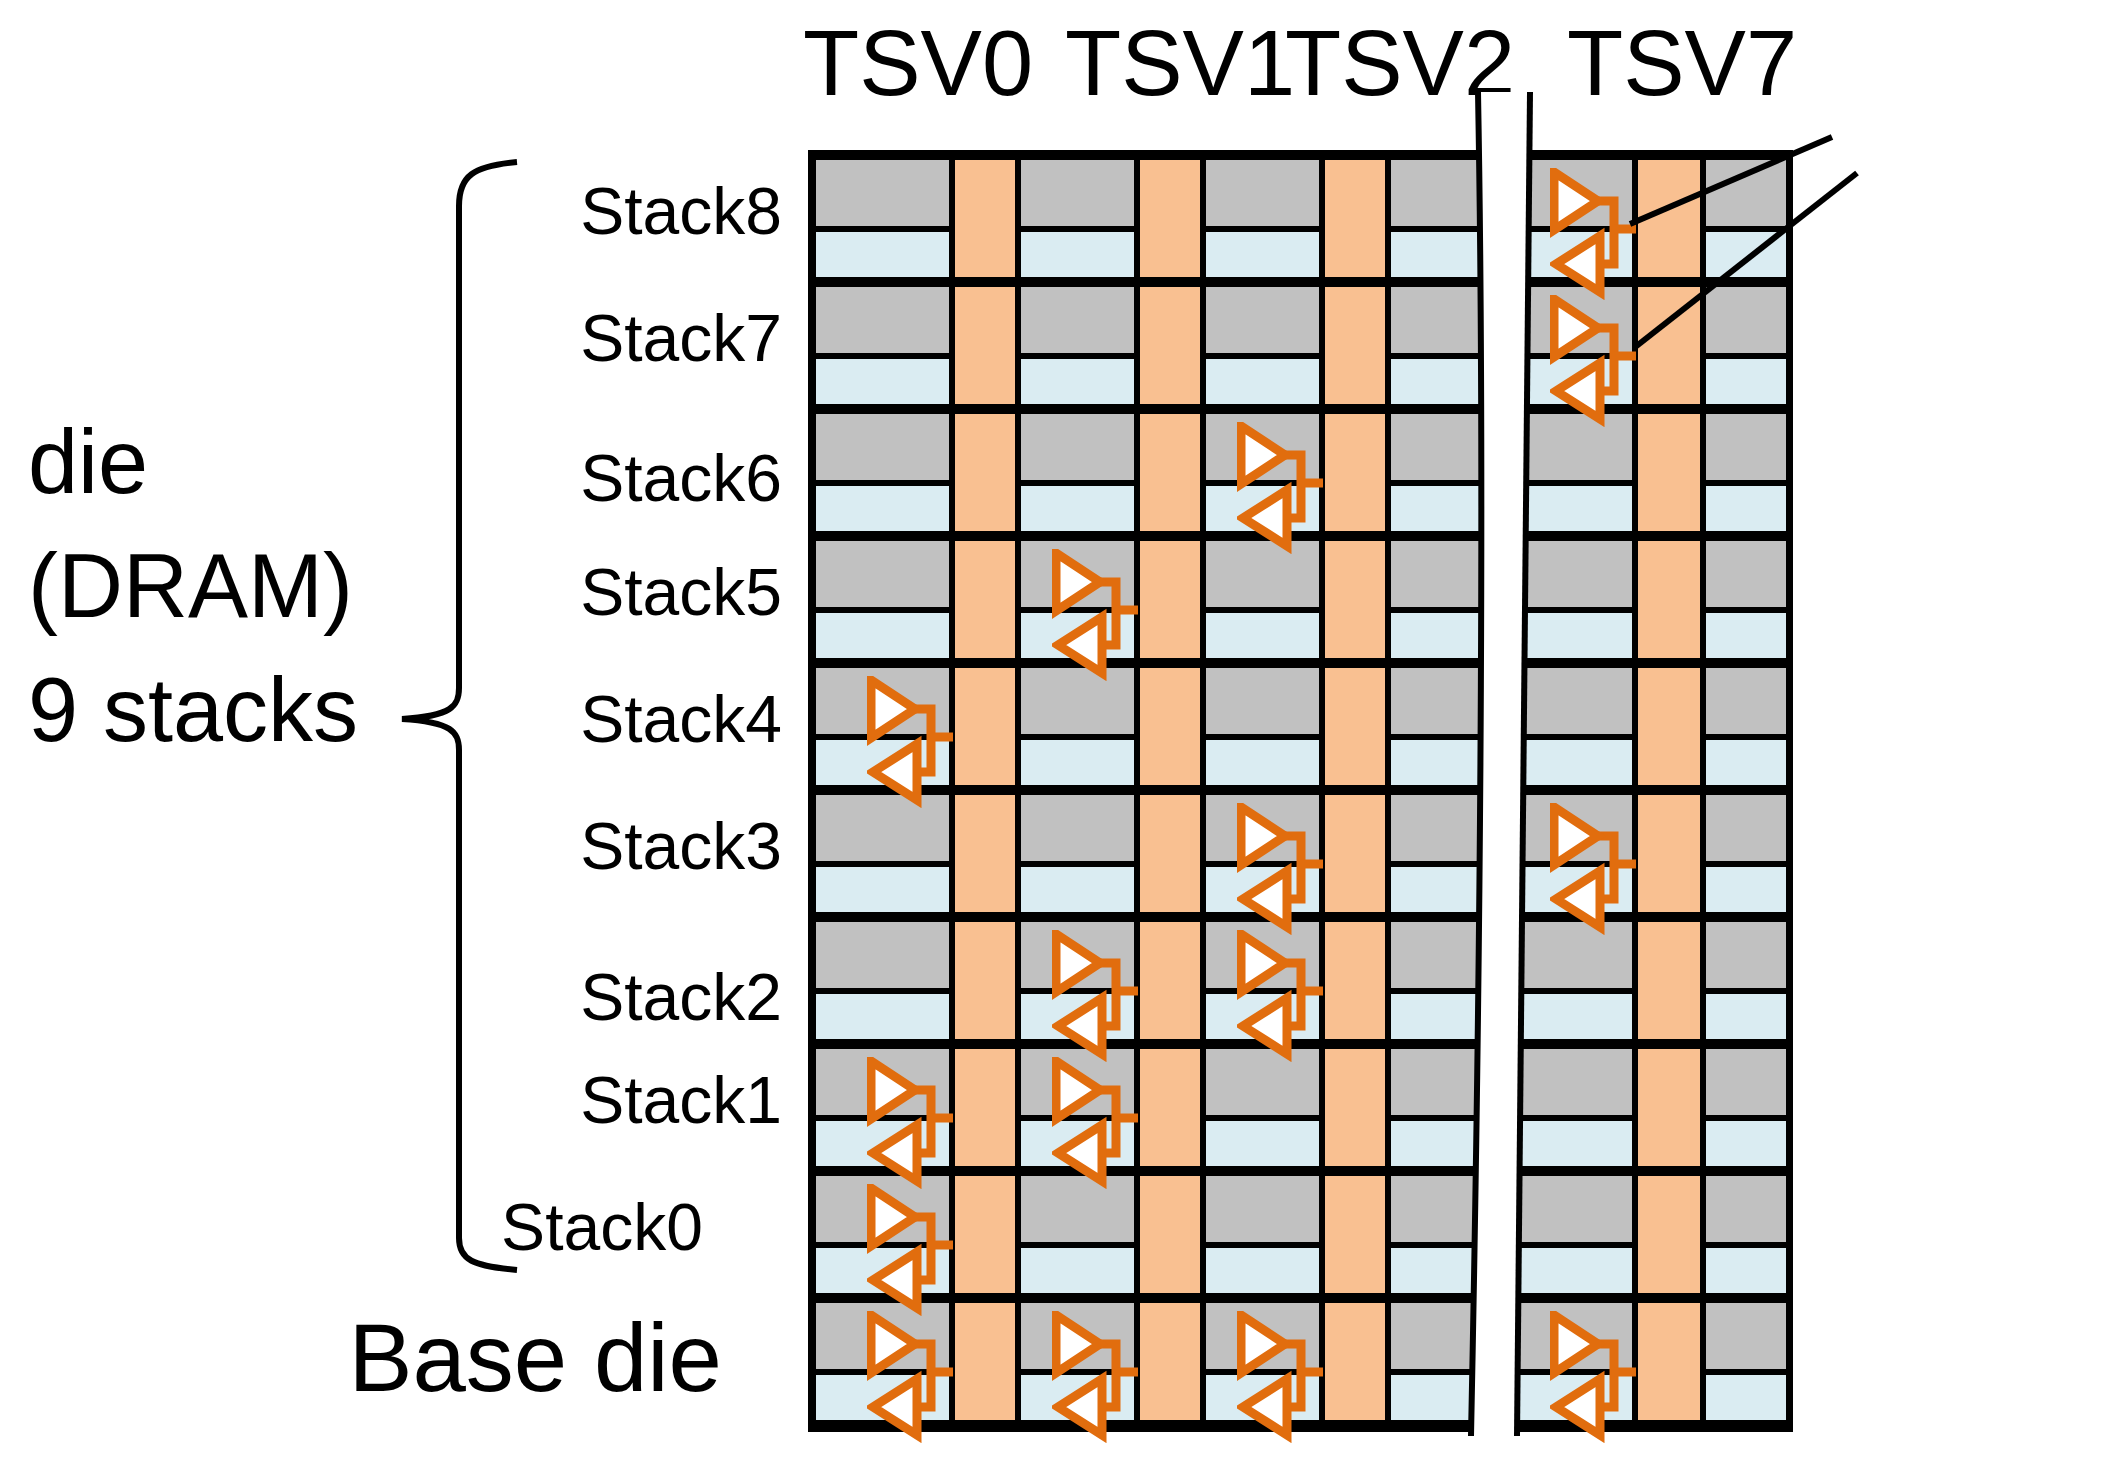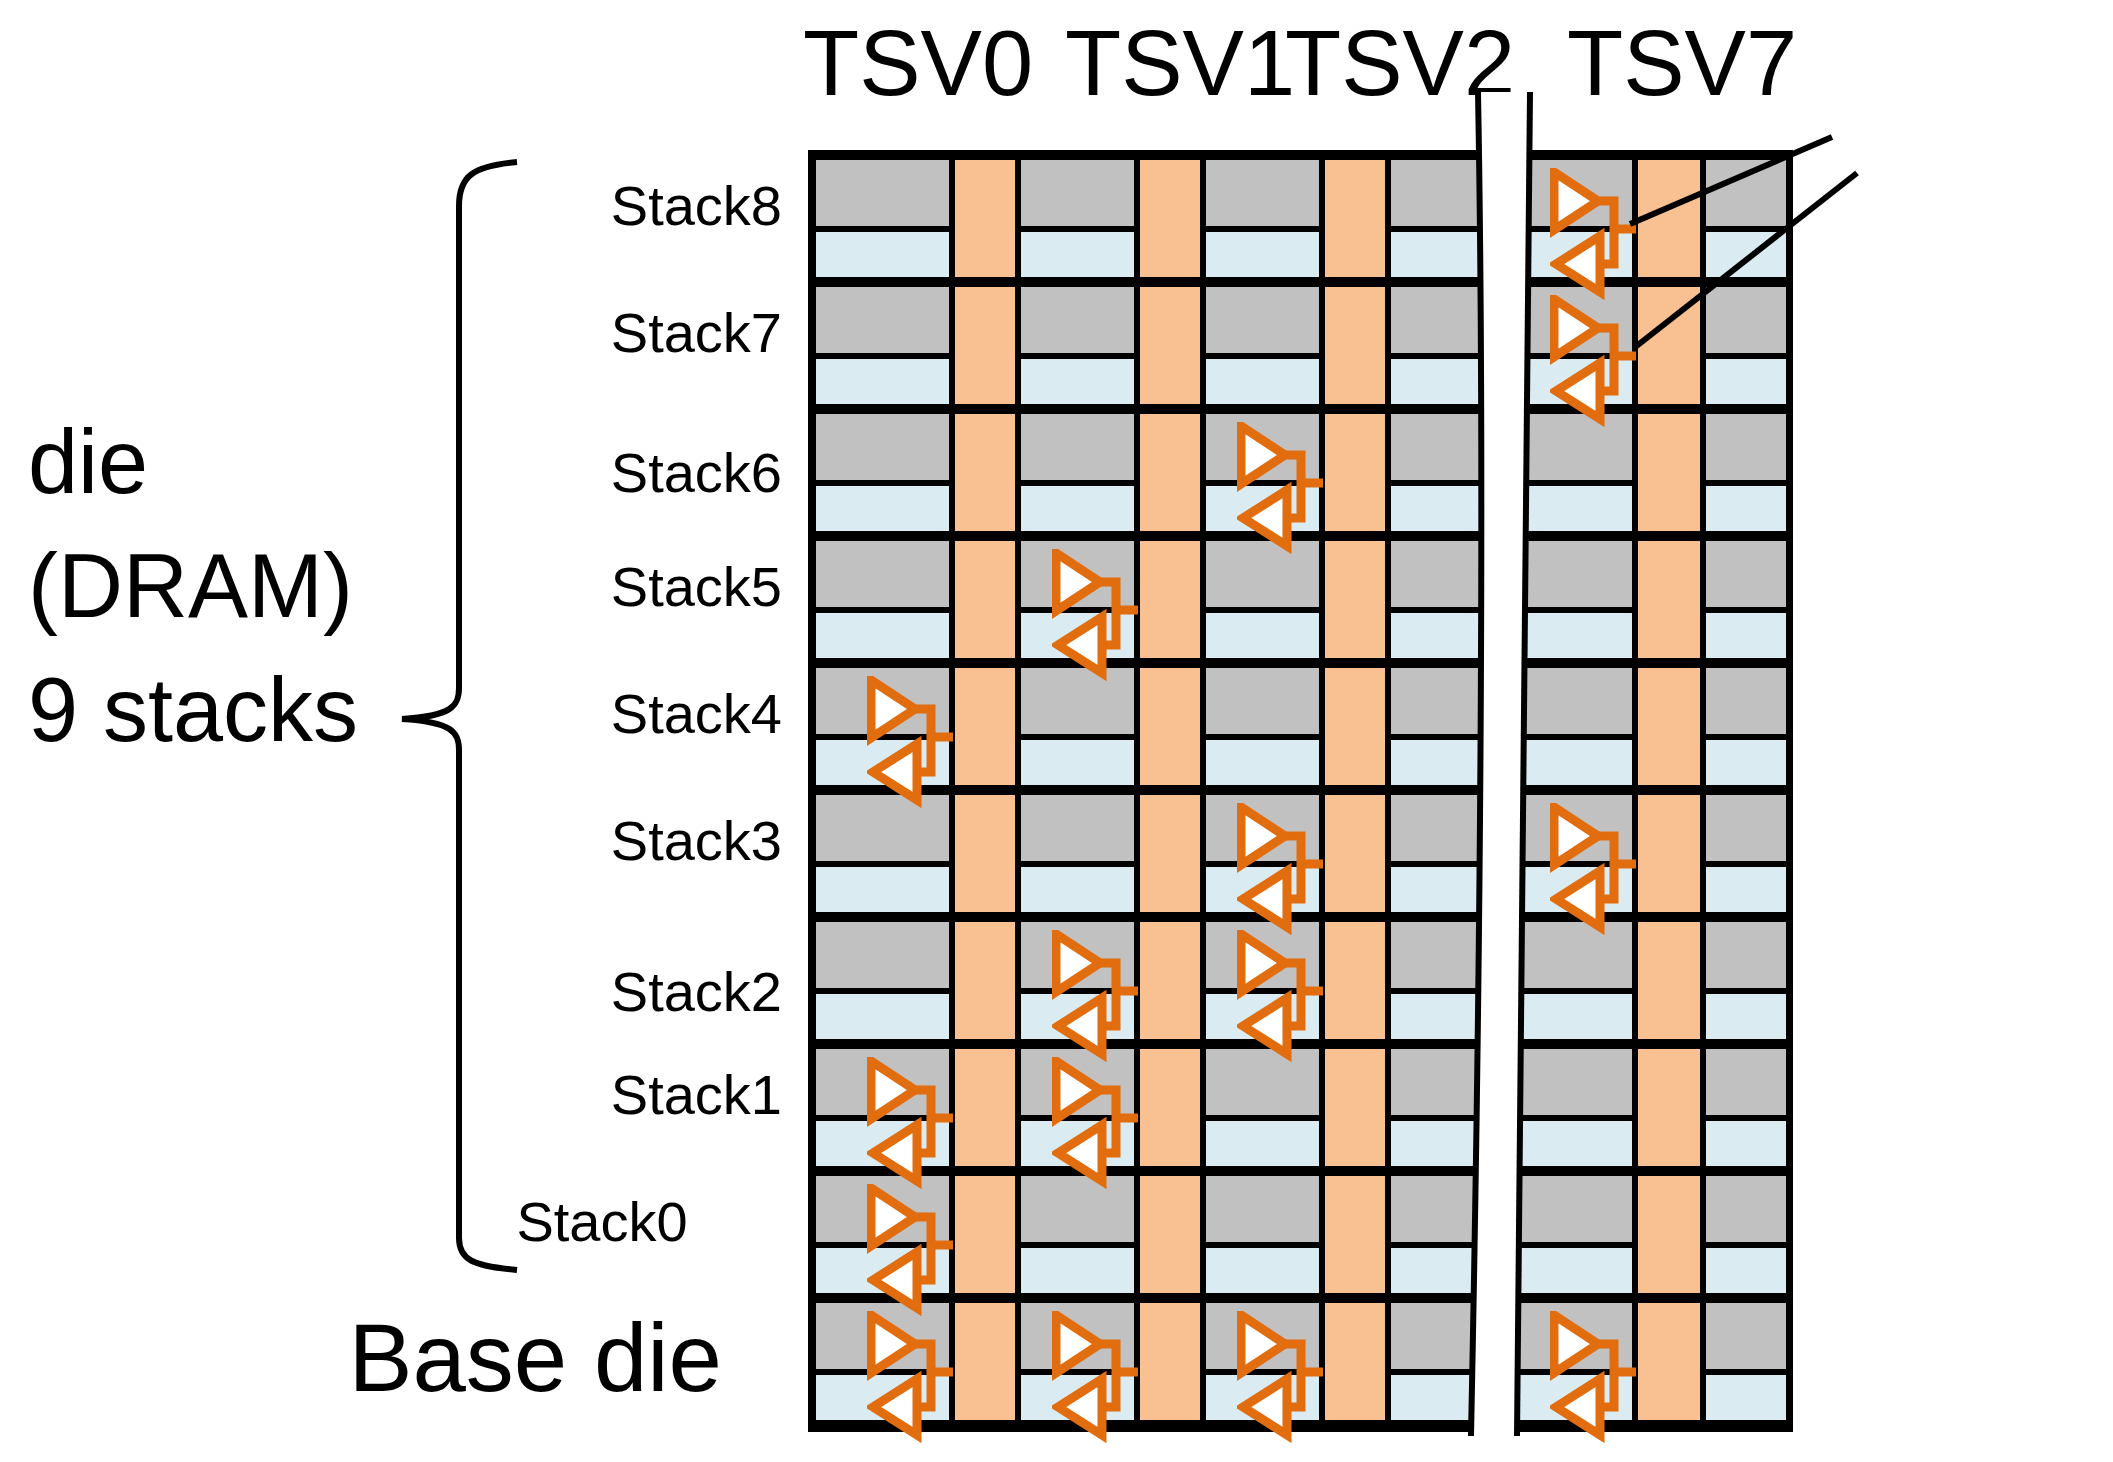--- a/index.html
+++ b/index.html
@@ -4,21 +4,21 @@
 <style>
   html,body{margin:0;padding:0;background:#ffffff;}
   #stage{
     position:relative;width:2113px;height:1462px;overflow:hidden;
     font-family:"Liberation Sans","DejaVu Sans",sans-serif;color:#000;background:#fff;
   }
   .band{position:absolute;}
   .tsvcol{position:absolute;}
   .bufwrap{position:absolute;}
   .rowlabel{
-    position:absolute;text-align:right;font-size:56px;line-height:1;white-space:nowrap;
+    position:absolute;text-align:right;font-size:66px;line-height:1;white-space:nowrap;
   }
   .rowlabel.base{font-size:96px;}
   .tsvlabel{
     position:absolute;text-align:center;font-size:92px;line-height:1;white-space:nowrap;
   }
   #side-annotation{
     position:absolute;left:28px;top:400px;width:440px;
     font-size:90px;line-height:124px;white-space:nowrap;
   }
   #drop-label{

